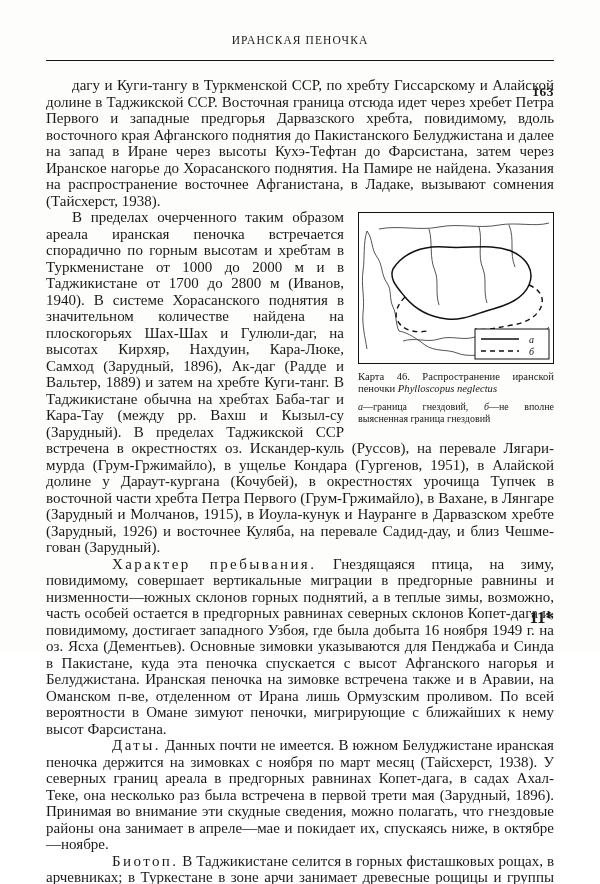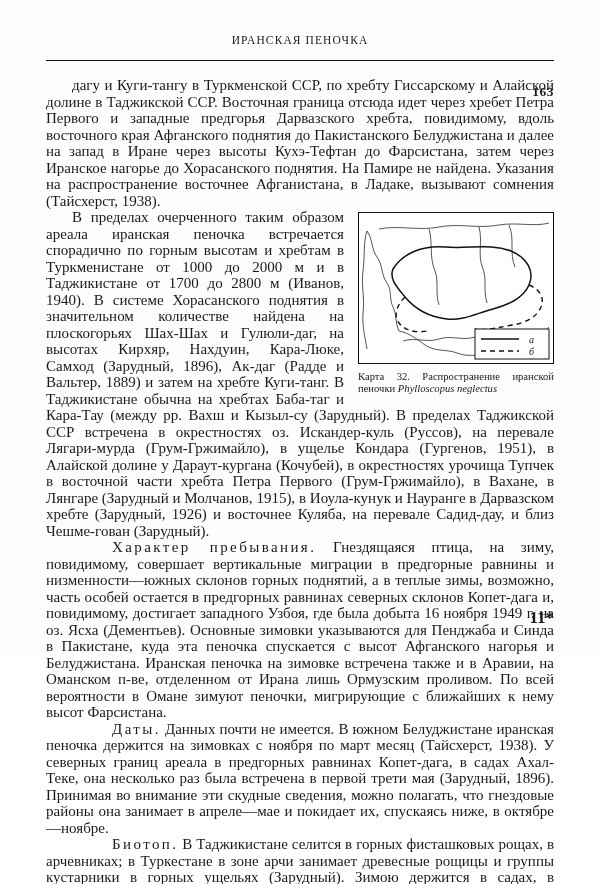--- a/index.html
+++ b/index.html
@@ -158,24 +158,27 @@
             <rect x="116" y="116" width="74" height="30" fill="#ffffff" stroke="#111" stroke-width="1"></rect>
             <line x1="122" y1="126" x2="160" y2="126" stroke="#111" stroke-width="1.5"></line>
             <line x1="122" y1="138" x2="160" y2="138" stroke="#111" stroke-width="1.4" stroke-dasharray="5,4"></line>
             <text x="170" y="130" font-family="Liberation Serif, serif" font-size="10" font-style="italic" fill="#111">а</text>
             <text x="170" y="142" font-family="Liberation Serif, serif" font-size="10" font-style="italic" fill="#111">б</text>
           </g>
         </svg>
       </div>
 
       <div class="figcap">
-        <span class="figno">Карта 32.</span>
+        <span class="figno">Карта 46.</span>
         <span>Распространение иранской пеночки </span><span class="ital">Phylloscopus neglectus</span>
       </div>
 
+      <div class="figkey">
+        <span class="ital">а</span><span>—граница гнездовий, </span><span class="ital">б</span><span>—не вполне выясненная граница гнездовий</span>
+      </div>
     </div>
 
     <p class="para ind">В пределах очерченного таким образом ареала иранская пеночка встречается спорадично по горным высотам и хребтам в Туркменистане от 1000 до 2000 м и в Таджикистане от 1700 до 2800 м (Иванов, 1940). В системе Хорасанского поднятия в значительном количестве найдена на плоскогорьях Шах-Шах и Гулюли-даг, на высотах Кирхяр, Нахдуин, Кара-Люке, Самход (Зарудный, 1896), Ак-даг (Радде и Вальтер, 1889) и затем на хребте Куги-танг. В Таджикистане обычна на хребтах Баба-таг и Кара-Тау (между рр. Вахш и Кызыл-су (Зарудный). В пределах Таджикской ССР встречена в окрестностях оз. Искандер-куль (Руссов), на перевале Лягари-мурда (Грум-Гржимайло), в ущелье Кондара (Гургенов, 1951), в Алайской долине у Дараут-кургана (Кочубей), в окрестностях урочища Тупчек в восточной части хребта Петра Первого (Грум-Гржимайло), в Вахане, в Лянгаре (Зарудный и Молчанов, 1915), в Иоула-кунук и Науранге в Дарвазском хребте (Зарудный, 1926) и восточнее Куляба, на перевале Садид-дау, и близ Чешме-гован (Зарудный).</p>
 
     <p class="para ind"><span class="sp">Характер пребывания.</span><span> Гнездящаяся птица, на зиму, повидимому, совершает вертикальные миграции в предгорные равнины и низменности—южных склонов горных поднятий, а в теплые зимы, возможно, часть особей остается в предгорных равнинах северных склонов Копет-дага и, повидимому, достигает западного Узбоя, где была добыта 16 ноября 1949 г. на оз. Ясха (Дементьев). Основные зимовки указываются для Пенджаба и Синда в Пакистане, куда эта пеночка спускается с высот Афганского нагорья и Белуджистана. Иранская пеночка на зимовке встречена также и в Аравии, на Оманском п-ве, отделенном от Ирана лишь Ормузским проливом. По всей вероятности в Омане зимуют пеночки, мигрирующие с ближайших к нему высот Фарсистана.</span></p>
 
     <div class="clr"></div>
 
     <p class="para ind"><span class="sp">Даты.</span><span> Данных почти не имеется. В южном Белуджистане иранская пеночка держится на зимовках с ноября по март месяц (Тайсхерст, 1938). У северных границ ареала в предгорных равнинах Копет-дага, в садах Ахал-Теке, она несколько раз была встречена в первой трети мая (Зарудный, 1896). Принимая во внимание эти скудные сведения, можно полагать, что гнездовые районы она занимает в апреле—мае и покидает их, спускаясь ниже, в октябре—ноябре.</span></p>
 

